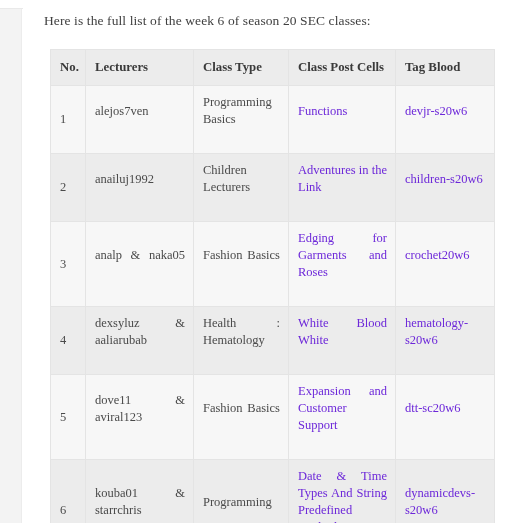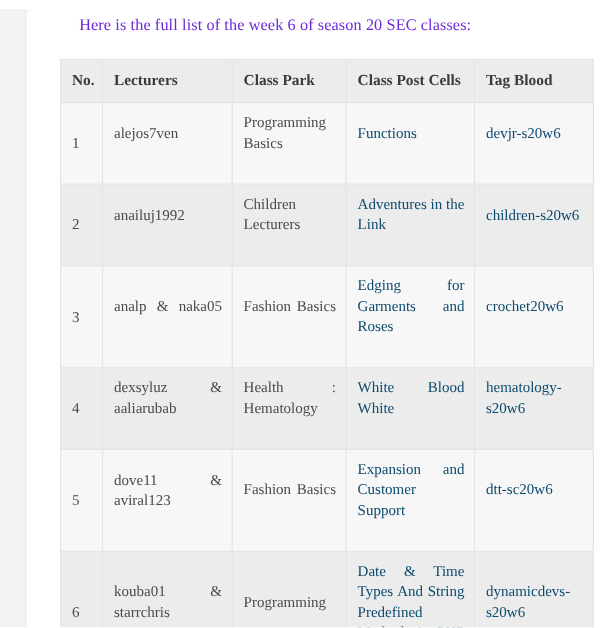--- a/index.html
+++ b/index.html
@@ -46,26 +46,26 @@
     position: absolute;
     left: 23px;
     top: 0;
     width: 490px;
     height: 523px;
     background: #ffffff;
   }
 
   .intro {
     position: absolute;
-    left: 43px;
+    left: 21px;
     top: 12px;
     width: 440px;
     font-size: 13.5px;
     line-height: 18px;
-    color: #6d28d9;
+    color: #404040;
     letter-spacing: 0.1px;
   }
 
   .table-wrap {
     position: absolute;
     left: 27px;
     top: 49px;
     width: 444px;
   }
 
@@ -121,21 +121,21 @@
     text-align: justify;
     text-align-last: left;
   }
   td .just-block::after {
     content: "";
     display: inline-block;
     width: 100%;
   }
 
   .link {
-    color: #0c4a6e;
+    color: #6d28d9;
     text-decoration: none;
     display: block;
     text-align: justify;
   }
   .link::after {
     content: "";
     display: inline-block;
     width: 100%;
   }
 
@@ -160,21 +160,21 @@
           <col class="c-no">
             <col class="c-lect">
             <col class="c-type">
             <col class="c-post">
             <col class="c-tag">
         </colgroup>
         <thead>
           <tr>
             <th>No.</th>
             <th>Lecturers</th>
-            <th>Class Park</th>
+            <th>Class Type</th>
             <th>Class Post Cells</th>
             <th>Tag Blood</th>
           </tr>
         </thead>
         <tbody>
 
           <tr class="row-odd">
             <td class="cell-no">1</td>
             <td class="cell-lect">
                 <span class="just-block">alejos7ven</span>

